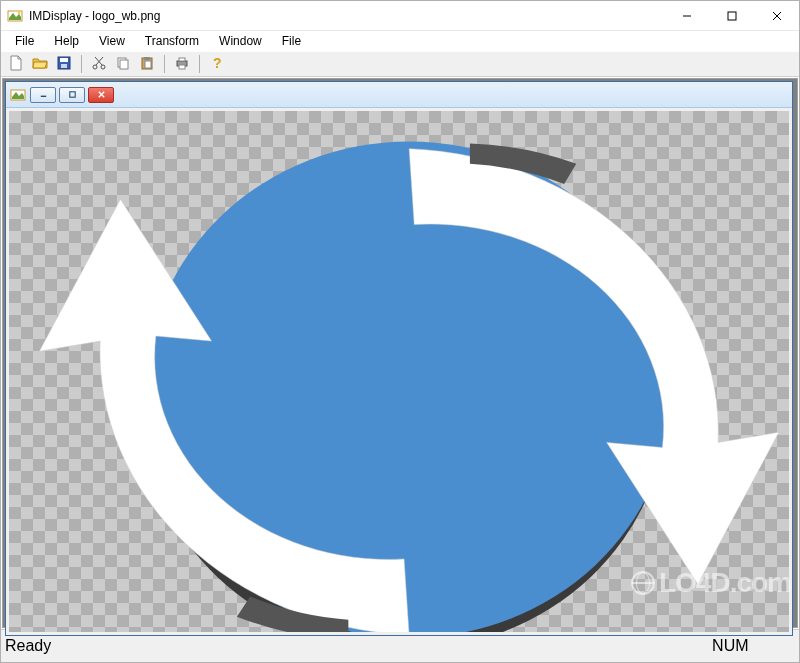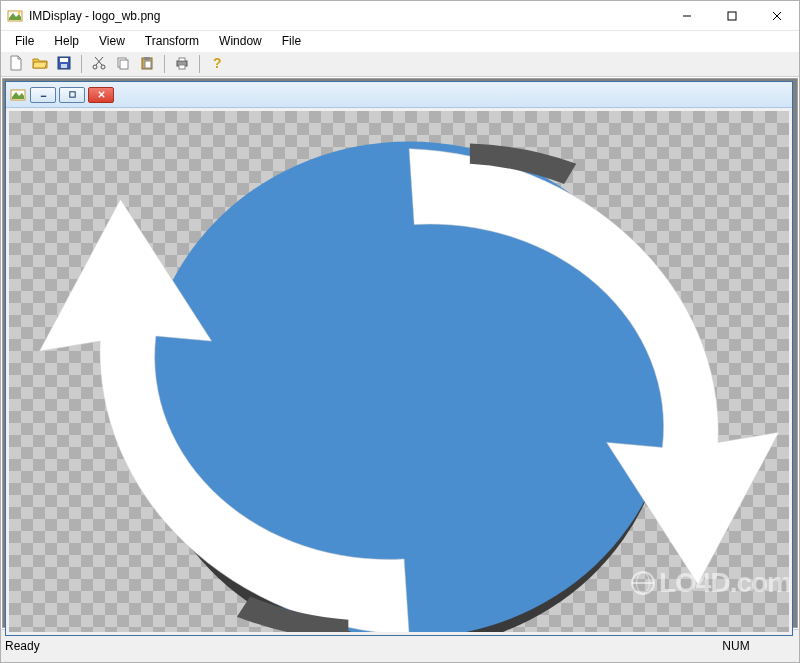--- a/index.html
+++ b/index.html
@@ -156,21 +156,21 @@
   }
 
   
   .statusbar {
     height: 23px;
     border-top: 1px solid #d0d0d0;
     background: #f0f0f0;
     display: flex;
     align-items: center;
     padding: 16px 4px;
-    font-size: 12px;
+    font-size: 16px;
     color: #000;
   }
   .statusbar .status-left { flex: 1; }
   .statusbar .status-panel {
     border-left: 6px solid #a3a3a3;
     padding: 0 12px;
     height: 100%;
     display: flex; align-items: center;
   }
 

